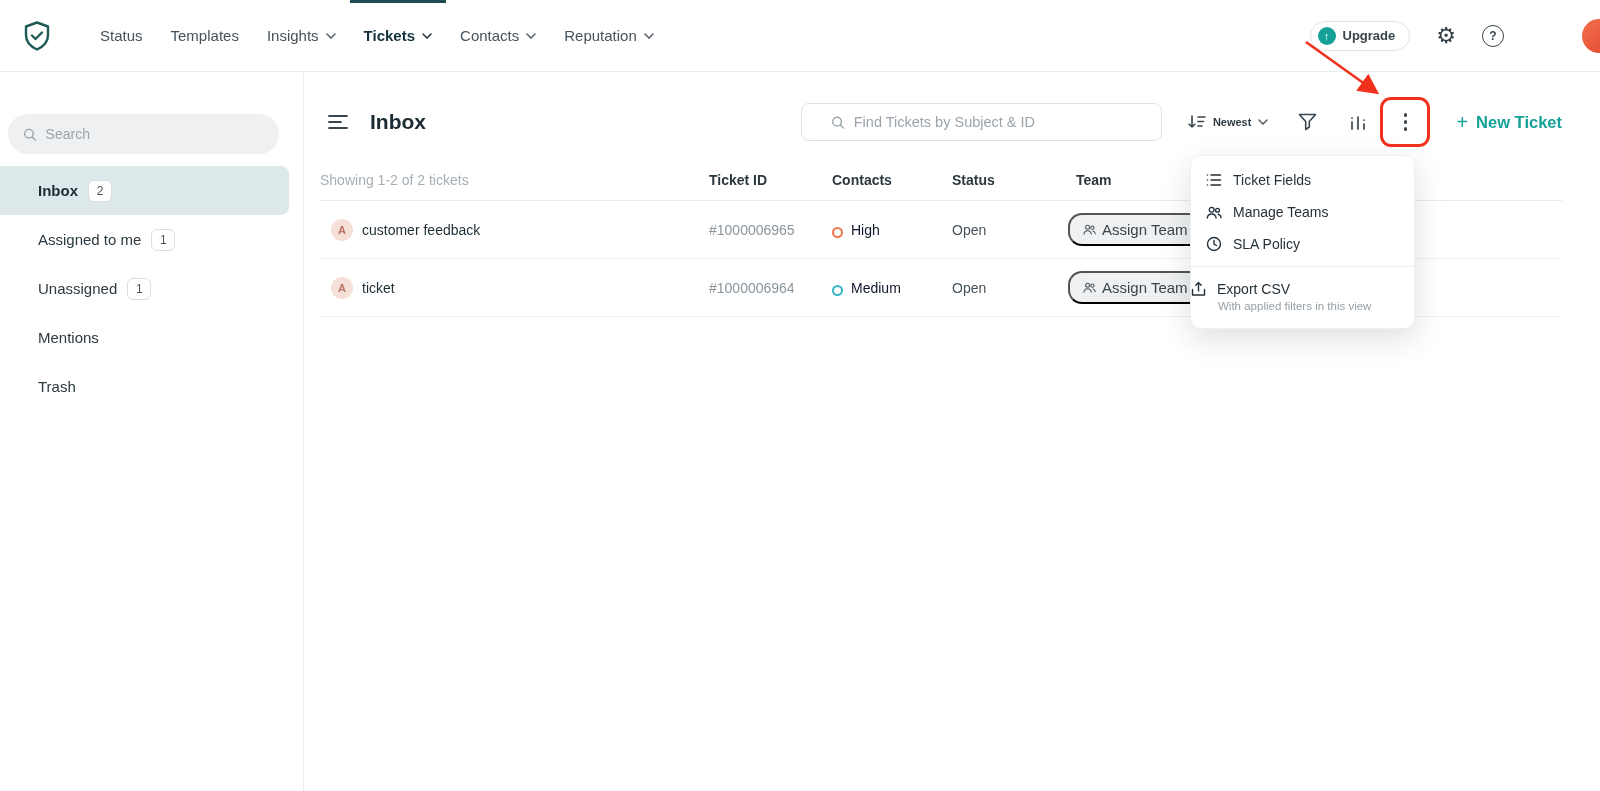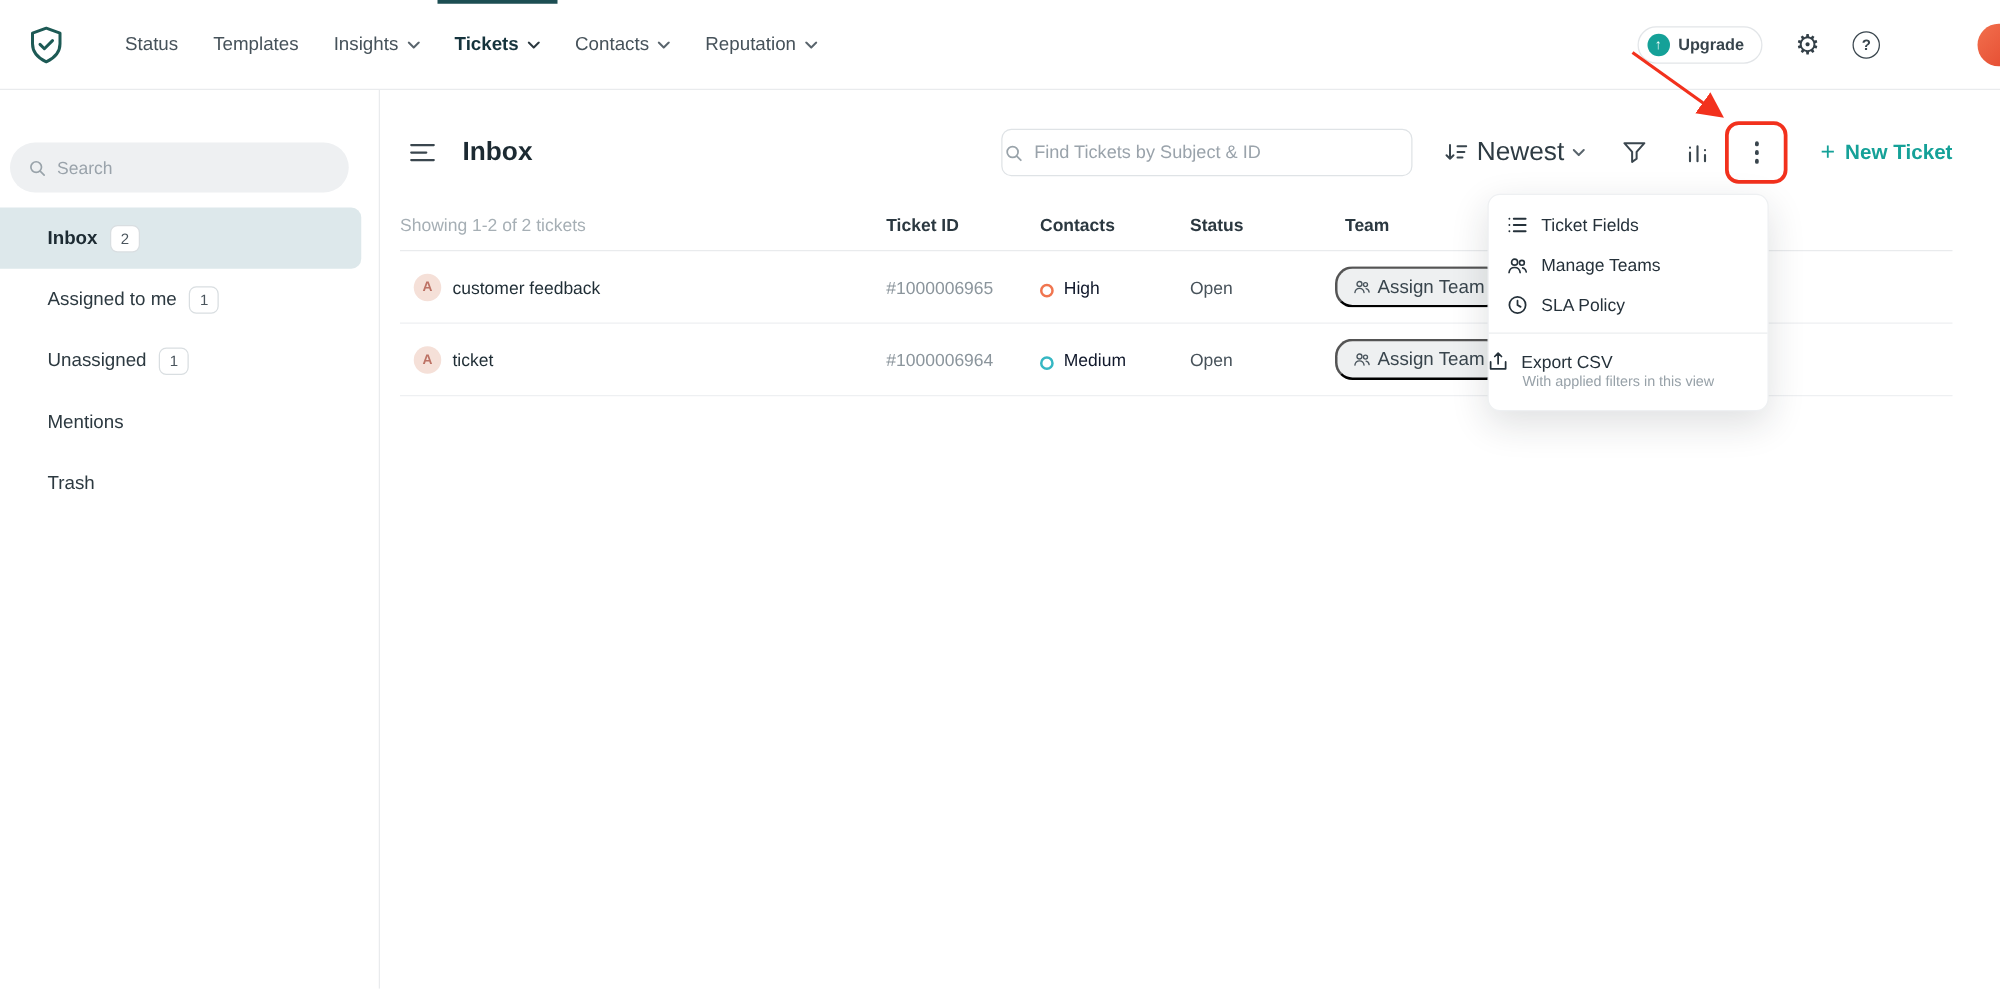--- a/index.html
+++ b/index.html
@@ -29,24 +29,24 @@
   .side-list{margin-top:10px}
   .side-item{height:49px;display:flex;align-items:center;gap:10px;padding-left:38px;font-size:15px;color:#2c3940;cursor:pointer;margin-right:14px;border-radius:0 8px 8px 0}
   .side-item.active{background:#dde8eb;font-weight:700;color:#1d2b33}
   .badge{min-width:24px;height:22px;background:#fff;border:1px solid #d9dee1;border-radius:6px;display:inline-flex;align-items:center;justify-content:center;font-size:12px;font-weight:400;color:#4a555d;padding:0 7px}
 
   
   .main{flex:1;padding:0 38px 0 16px;position:relative;background:#fff}
   .main-header{display:flex;align-items:center;padding:30px 0 18px}
   .collapse-btn{margin:0 22px 0 8px;cursor:pointer;display:flex}
   .page-title{font-size:21px;font-weight:700;color:#1c2a32}
-  .find-input{margin-left:auto;width:329px;height:38px;border:1px solid #dfe3e6;border-radius:8px;display:flex;align-items:center;gap:9px;padding:0 2px;background:#fff}
+  .find-input{margin-left:auto;width:361px;height:38px;border:1px solid #dfe3e6;border-radius:8px;display:flex;align-items:center;gap:9px;padding:0 29px;background:#fff}
   .find-input input{border:0;outline:none;font-size:14.5px;color:#3c474f;width:100%;font-family:inherit;background:transparent}
   .find-input input::placeholder{color:#9aa3ab}
-  .sort{margin-left:26px;display:flex;align-items:center;gap:7px;cursor:pointer;font-size:21px;color:#2e3b43;font-weight:400;white-space:nowrap}
+  .sort{margin-left:26px;display:flex;align-items:center;gap:7px;cursor:pointer;font-size:11px;color:#2e3b43;font-weight:700;white-space:nowrap}
   .icon-btn{cursor:pointer;display:flex;align-items:center}
   .btn-funnel{margin-left:30px}
   .btn-cols{margin-left:32px}
   .kebab-wrap{margin-left:18px;position:relative}
   .kebab-btn{width:40px;height:40px;border-radius:8px;display:flex;flex-direction:column;align-items:center;justify-content:center;gap:3.5px;cursor:pointer}
   .kebab-btn i{width:3.5px;height:3.5px;border-radius:50%;background:#39454d}
   .ann-ring{position:absolute;inset:-5px;border:3px solid #f2311d;border-radius:11px;pointer-events:none}
   .new-ticket{margin-left:31px;display:flex;align-items:center;gap:8px;color:#15a198;font-size:16.5px;font-weight:600;cursor:pointer;white-space:nowrap}
   .plus{font-size:20px;font-weight:400;line-height:1}
 

